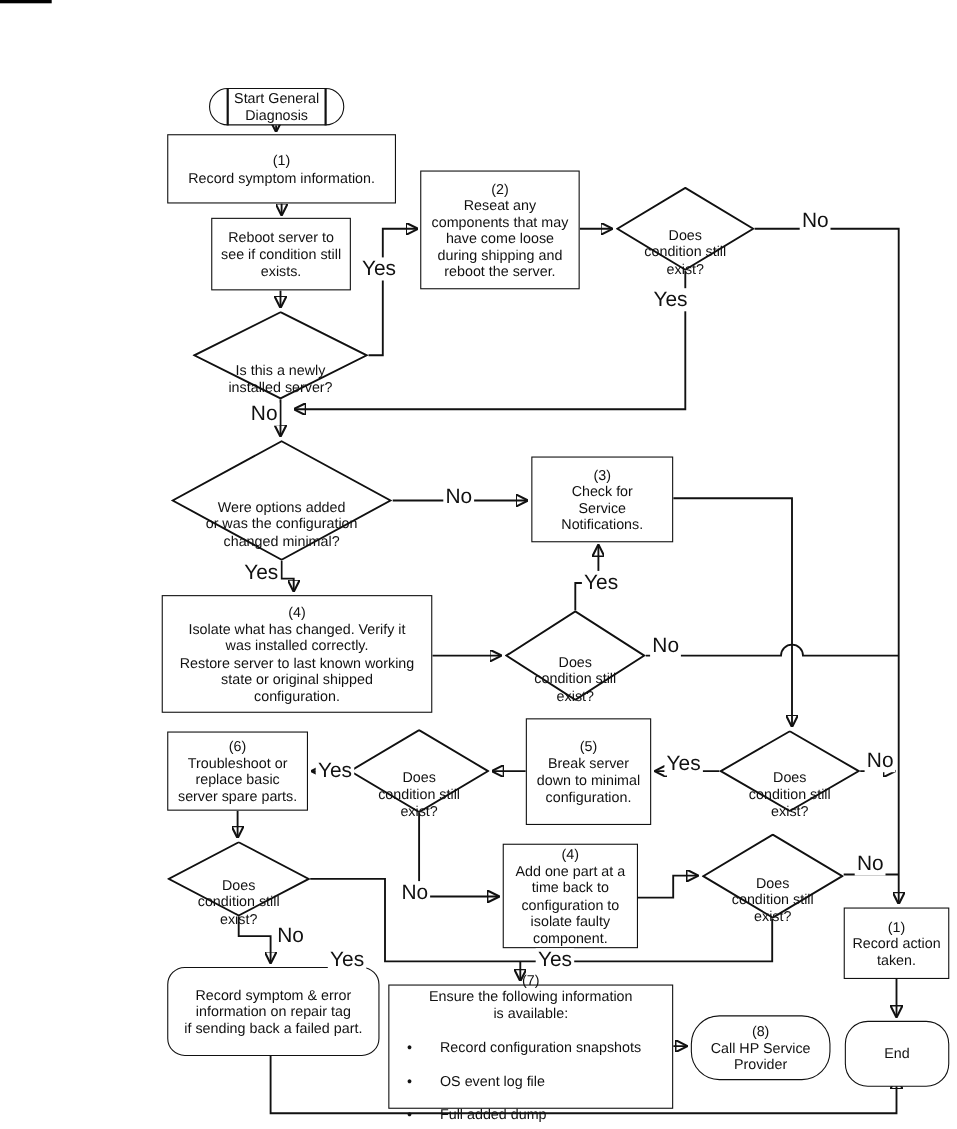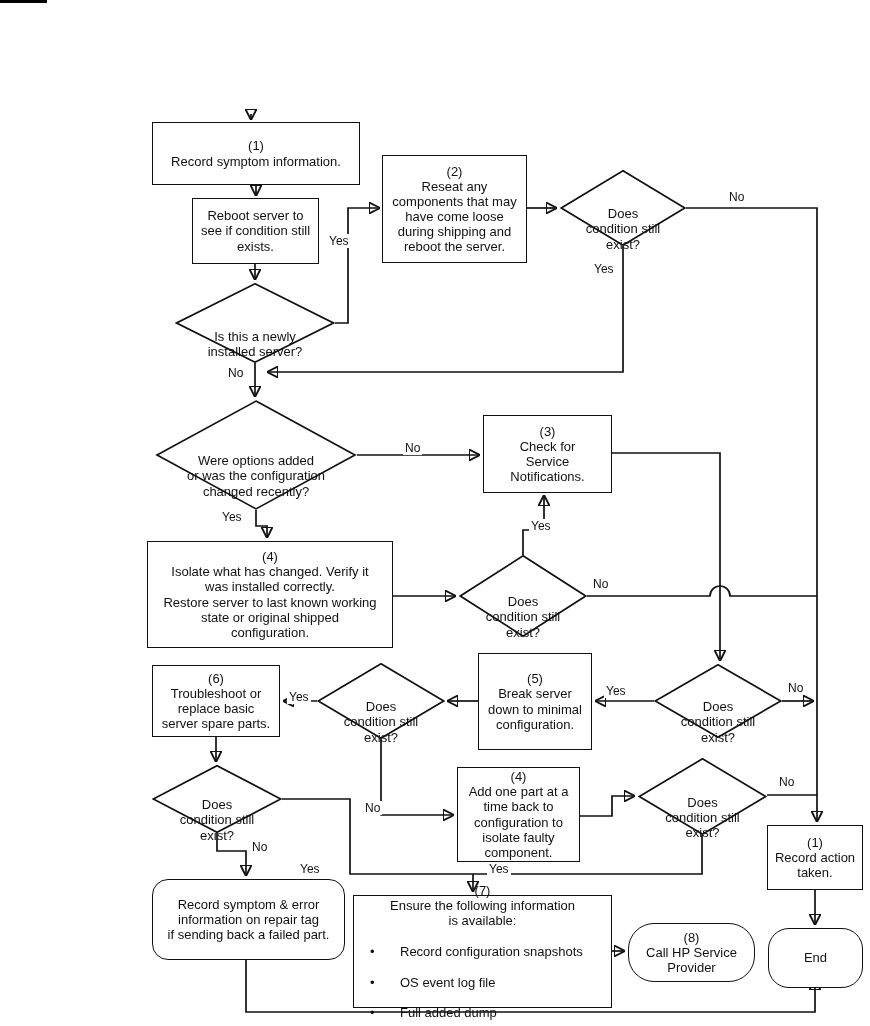--- a/index.html
+++ b/index.html
@@ -16,21 +16,21 @@
     box-sizing:border-box;
   }
   .box  { border:1.8px solid #111; background:#fff; }
   .term { border:1.8px solid #111; background:#fff; }
   .term .cap { position:absolute; top:-1px; bottom:-1px; width:1.8px; background:#111; }
   .diamond { background:transparent; }
   .diamond .dshape { position:absolute; left:0; top:0; width:100%; height:100%; }
   .diamond .dshape polygon { fill:#fff; stroke:#111; stroke-width:1.7px; vector-effect:non-scaling-stroke; }
   .diamond .dtext { position:relative; z-index:1;margin-top:42px; }
   .elabel {
-    position:absolute; font-size:12px; line-height:1; background:#fff;
+    position:absolute; font-size:19px; line-height:1; background:#fff;
     padding:1px 2px; z-index:2; white-space:nowrap;
   }
   .n7-body { width:100%; padding:4px 6px; box-sizing:border-box; }
   .n7-title { text-align:center; white-space:pre-line; margin-bottom:1px; }
   .bullet-row { display:flex; text-align:left; padding-left:10px; line-height:1.16; }
   .bullet-row .bullet { width:30px; flex:0 0 30px; }
   .edge-mark { position:absolute; left:0; top:0; width:47px; height:3px; background:#000; }
 </style>
 </head>
 <body>
@@ -68,20 +68,26 @@
     <path d="M282,799 L350,799 L350,874 L702,874 L702,835"></path>
     <path d="M473,874 L473,891" marker-end="url(#arr)"></path>
     <path d="M217,833 L217,851 L246,851 L246,875" marker-end="url(#arr)"></path>
     <path d="M246,960 L246,1012 L815,1012 L815,980" marker-end="url(#arr)"></path>
     <path d="M612,951 L624,951" marker-end="url(#arr)"></path>
     <path d="M815,890 L815,924" marker-end="url(#arr)"></path>
     <path d="M580,816 L612,816 L612,796 L634,796" marker-end="url(#arr)"></path>
     <path d="M767,795 L817,795"></path>
   </svg>
 
+  <div class="node term" style="left:190px;top:80px;width:123px;height:34px;border-radius:17px;">
+    <span class="cap" style="left:15px;"></span>
+    <span class="cap" style="right:15px;"></span>
+    <span>Start General
+Diagnosis</span>
+  </div>
 
   <div class="node box" style="left:152px;top:122px;width:208px;height:63px;">
     <span>(1)
 Record symptom information.</span>
   </div>
 
   <div class="node diamond" style="left:175px;top:283px;width:160px;height:80px;">
     <svg class="dshape" viewBox="0 0 100 100" preserveAspectRatio="none">
         <polygon points="50,1 99,50 50,99 1,50"></polygon>
       </svg>
@@ -112,21 +118,21 @@
 condition still
 exist?</span>
   </div>
 
   <div class="node diamond" style="left:155px;top:400px;width:202px;height:110px;">
     <svg class="dshape" viewBox="0 0 100 100" preserveAspectRatio="none">
         <polygon points="50,1 99,50 50,99 1,50"></polygon>
       </svg>
     <span class="dtext">Were options added
 or was the configuration
-changed recently?</span>
+changed minimal?</span>
   </div>
 
   <div class="node box" style="left:483px;top:415px;width:129px;height:78px;">
     <span>(3)
 Check for
 Service
 Notifications.</span>
   </div>
 
   <div class="node box" style="left:147px;top:541px;width:246px;height:107px;">

